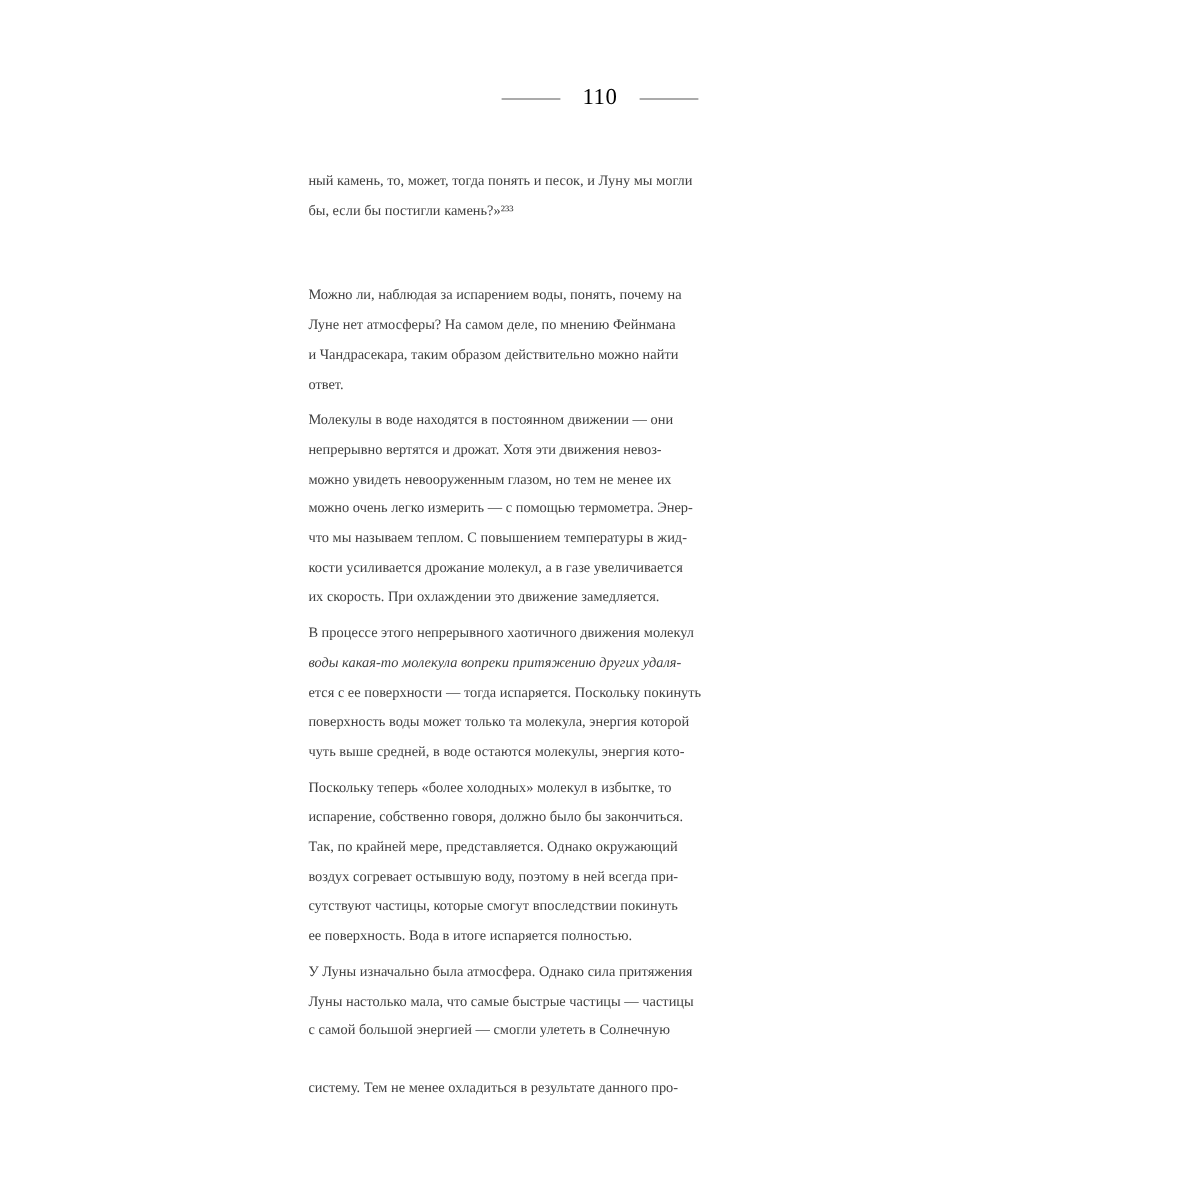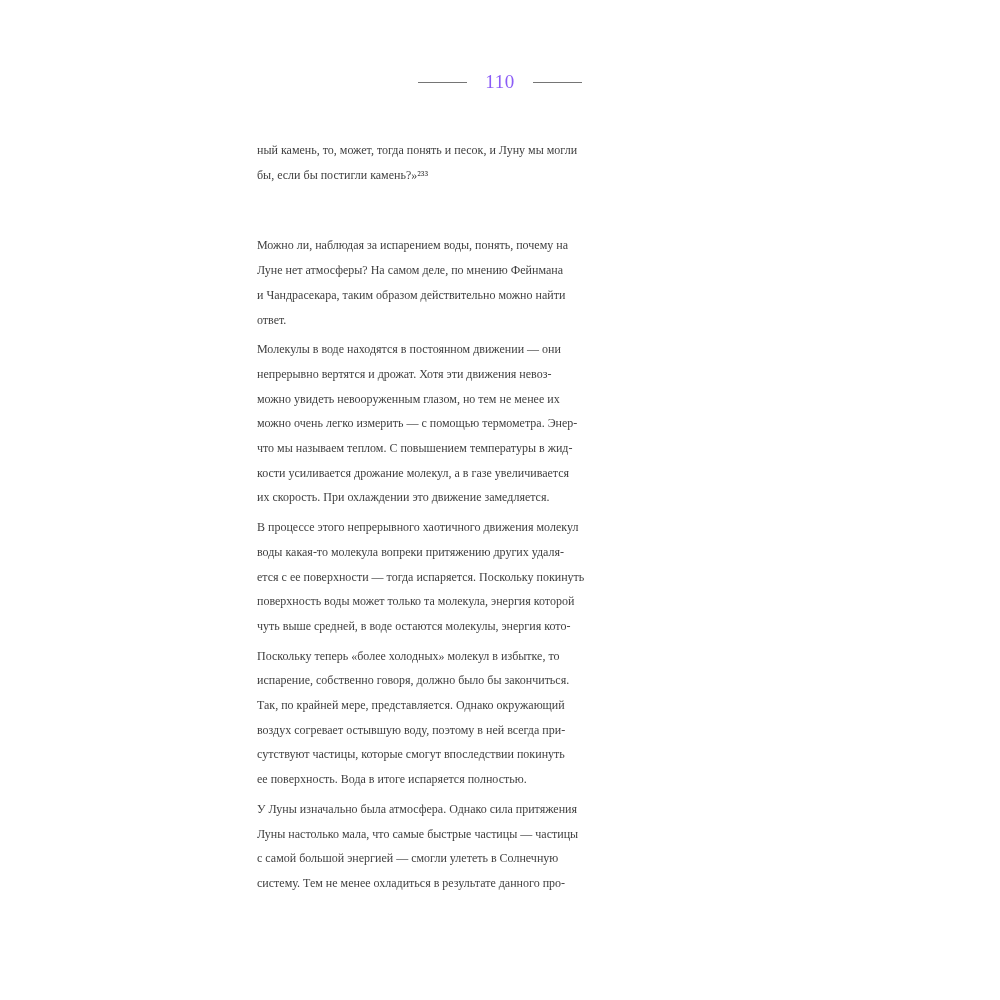--- a/index.html
+++ b/index.html
@@ -23,21 +23,21 @@
     gap: 18px;
   }
   .header-rule {
     width: 49px;
     height: 1px;
     background: #757575;
   }
   .page-number {
     font-size: 19px;
     line-height: 22px;
-    color: #8b5cf6;
+    color: #000000;
     letter-spacing: 0.5px;
   }
   .text-block {
     position: absolute;
     left: 257px;
     top: 138px;
     width: 488px;
     font-size: 12px;
     line-height: 24.7px;
   }
@@ -68,33 +68,33 @@
         <div class="line" style="word-spacing: 0px;">Молекулы в воде находятся в постоянном движении — они</div>
         <div class="line" style="word-spacing: 0px;">непрерывно вертятся и дрожат. Хотя эти движения невоз-</div>
         <div class="line" style="word-spacing: 0px;">можно увидеть невооруженным глазом, но тем не менее их</div>
         <div class="line" style="word-spacing: 0px;">можно очень легко измерить — с помощью термометра. Энер-</div>
         <div class="line" style="word-spacing: 0px;">что мы называем теплом. С повышением температуры в жид-</div>
         <div class="line" style="word-spacing: 0px;">кости усиливается дрожание молекул, а в газе увеличивается</div>
         <div class="line last">их скорость. При охлаждении это движение замедляется.</div>
       </div>
       <div class="para">
         <div class="line" style="word-spacing: 0px;">В процессе этого непрерывного хаотичного движения молекул</div>
-        <div class="line" style="word-spacing: 0px;">воды какая-то молекула вопреки притяжению других удаля-</div>
+        <div class="line" style="word-spacing: 0px; font-style: italic;">воды какая-то молекула вопреки притяжению других удаля-</div>
         <div class="line" style="word-spacing: 0px;">ется с ее поверхности — тогда испаряется. Поскольку покинуть</div>
         <div class="line" style="word-spacing: 0px;">поверхность воды может только та молекула, энергия которой</div>
         <div class="line" style="word-spacing: 0px;">чуть выше средней, в воде остаются молекулы, энергия кото-</div>
       </div>
       <div class="para">
         <div class="line" style="word-spacing: 0px;">Поскольку теперь «более холодных» молекул в избытке, то</div>
         <div class="line" style="word-spacing: 0px;">испарение, собственно говоря, должно было бы закончиться.</div>
         <div class="line" style="word-spacing: 0px;">Так, по крайней мере, представляется. Однако окружающий</div>
         <div class="line" style="word-spacing: 0px;">воздух согревает остывшую воду, поэтому в ней всегда при-</div>
         <div class="line" style="word-spacing: 0px;">сутствуют частицы, которые смогут впоследствии покинуть</div>
         <div class="line last">ее поверхность. Вода в итоге испаряется полностью.</div>
       </div>
       <div class="para">
         <div class="line" style="word-spacing: 0px;">У Луны изначально была атмосфера. Однако сила притяжения</div>
         <div class="line" style="word-spacing: 0px;">Луны настолько мала, что самые быстрые частицы — частицы</div>
         <div class="line" style="word-spacing: 0px;">с самой большой энергией — смогли улететь в Солнечную</div>
-        <div class="line" style="word-spacing: 0px;">систему. Тем не менее охладиться в результате данного про-</div>
+        <div class="line" style="word-spacing: 0px; margin-top: 23px;">систему. Тем не менее охладиться в результате данного про-</div>
       </div>
     </main>
 </div>
 
 </body></html>

